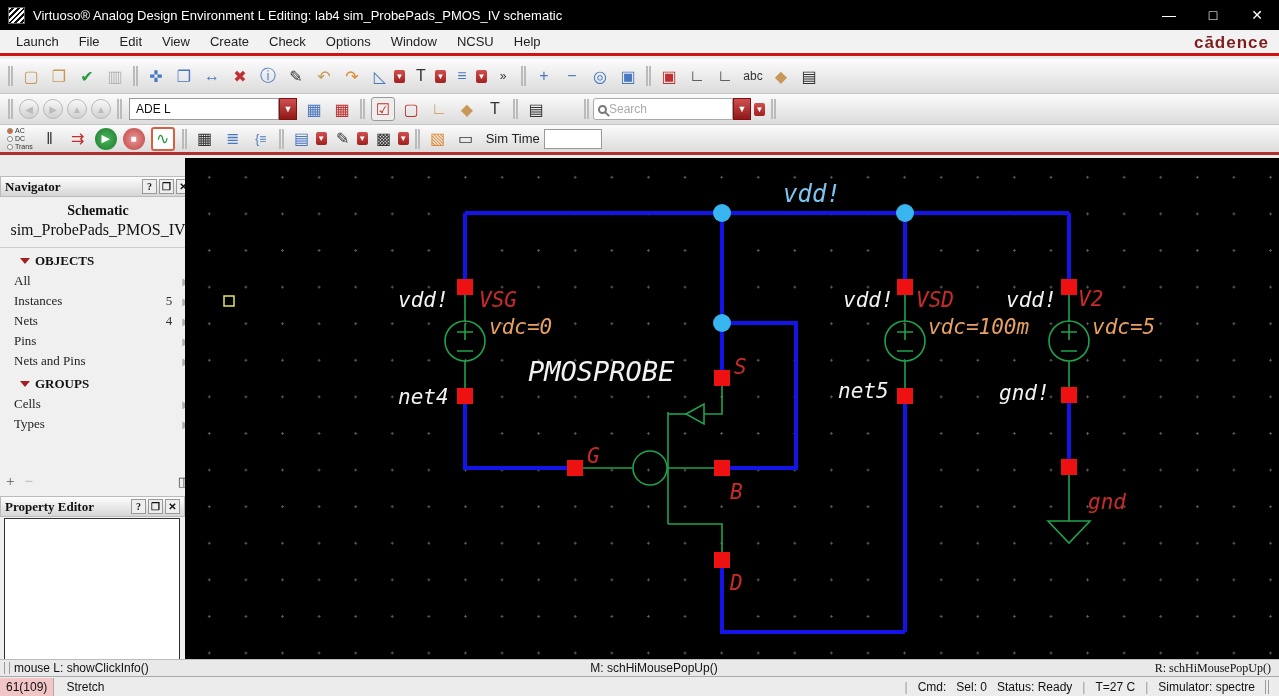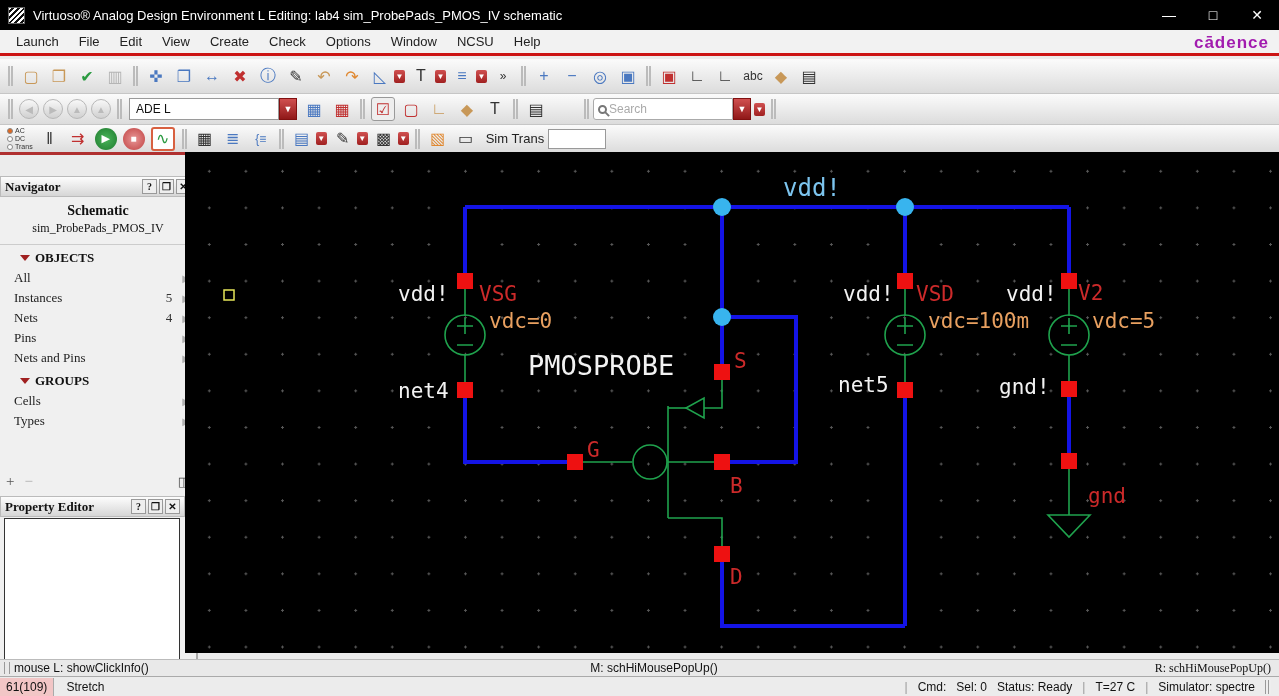--- a/index.html
+++ b/index.html
@@ -12,21 +12,21 @@
   .app-icon{width:17px;height:17px;margin-right:8px;background:
     repeating-linear-gradient(135deg,#fff 0 2px,#111 2px 4px);border:1px solid #666;}
   .title-text{font-size:13px;}
   .win-controls{position:absolute;right:0;top:0;height:30px;display:flex;}
   .win-btn{width:44px;height:30px;display:flex;align-items:center;justify-content:center;
     color:#fff;font-size:14px;}
   
   .menubar{position:absolute;left:0;top:30px;width:100%;height:26px;background:#f2f2f2;
     border-bottom:3px solid var(--accent-red);display:flex;align-items:center;padding:0 6px;}
   .menu-item{padding:3px 10px;font-size:13px;color:#222;}
-  .brand{position:absolute;right:10px;top:3px;font-size:17px;font-weight:bold;color:#a21caf;
+  .brand{position:absolute;right:10px;top:3px;font-size:17px;font-weight:bold;color:#7f1d1d;
     letter-spacing:1px;}
   
   .toolbar{position:absolute;left:0;width:100%;background:linear-gradient(#fbfbfb,#dcdcdc);
     display:flex;align-items:center;padding:0 4px;border-bottom:1px solid #c6c6c6;}
   .tb1{top:59px;height:35px;}
   .tb2{top:94px;height:31px;}
   .tb3{top:125px;height:30px;border-bottom:3px solid var(--accent-red2);}
   .grip{width:5px;height:20px;margin:0 4px;border-left:2px solid #bbb;border-right:2px solid #bbb;}
   .tbtn{min-width:24px;height:24px;display:flex;align-items:center;justify-content:center;
     font-size:16px;color:#4a5a70;margin:0 2px;border:1px solid transparent;border-radius:3px;}
@@ -65,42 +65,42 @@
   .tb-label{font-size:13px;color:#222;margin-left:6px;}
   
   .left-panel{position:absolute;left:0;top:176px;width:198px;height:501px;background:#f0f0f0;
     border-right:2px solid #aaa;font-family:Liberation Serif, serif;}
   .panel-header{height:21px;background:linear-gradient(#fdfdfd,#d6d6d6);border:1px solid #bbb;
     display:flex;align-items:center;padding:0 4px;font-weight:bold;font-size:13px;}
   .panel-hbtns{margin-left:auto;display:flex;gap:2px;}
   .phbtn{width:15px;height:15px;border:1px solid #999;background:#eee;font-size:10px;font-weight:bold;
     display:flex;align-items:center;justify-content:center;}
   .nav-view{ text-align:center;font-weight:bold;font-size:14px;margin-top:6px;}
-  .nav-cell{text-align:center;font-size:12px;margin-top:2px;border-bottom:1px solid #ccc;padding-bottom:8px;}
+  .nav-cell{text-align:center;font-size:16px;margin-top:2px;border-bottom:1px solid #ccc;padding-bottom:8px;}
   .nav-section{display:flex;align-items:center;font-weight:bold;font-size:13px;padding:5px 4px 2px 20px;gap:5px;}
   .tri-down{width:0;height:0;border-left:5px solid transparent;border-right:5px solid transparent;
     border-top:6px solid #a02020;}
   .nav-item{display:flex;align-items:center;font-size:13px;padding:2px 6px 2px 14px;color:#222;}
   .nav-count{margin-left:auto;margin-right:10px;color:#333;}
   .nav-arrow{margin-left:auto;color:#b0b0b0;font-size:10px;}
   .nav-item .nav-count + .nav-arrow{margin-left:0;}
   .nav-footer{position:absolute;left:0;top:295px;width:100%;display:flex;align-items:center;
     padding:2px 6px;color:#555;font-size:15px;gap:10px;}
   .nav-footer .colicon{margin-left:auto;font-size:13px;color:#444;}
   .prop-panel{position:absolute;left:0;top:320px;width:185px;height:181px;}
   .prop-body{position:absolute;left:4px;top:22px;width:176px;height:145px;background:#fff;
     border:1px solid #333;}
   .hscroll{position:absolute;left:4px;bottom:1px;width:176px;height:13px;background:#d8d8d8;
     display:flex;align-items:center;}
   .hs-arrow{width:13px;height:13px;color:#888;font-size:9px;display:flex;align-items:center;justify-content:center;}
   .hs-thumb{flex:1;height:11px;background:linear-gradient(#c8c8c8,#a8a8a8);border-radius:6px;margin:0 1px;}
   
-  .canvas{position:absolute;left:185px;top:152px;width:1094px;height:501px;background:#000;
+  .canvas{position:absolute;left:185px;top:158px;width:1094px;height:501px;background:#000;
     background-image:radial-gradient(circle,#585858 1px,transparent 1.4px);
-    background-size:36.6px 36.6px;background-position:6px 1px;}
+    background-size:36.6px 36.6px;background-position:6px 1px;font-style:italic;}
   .canvas svg{position:absolute;left:0;top:0;}
   .wire{stroke:var(--wire-blue);stroke-width:4;fill:none;}
   .gwire{stroke:var(--sym-green);stroke-width:1.6;fill:none;}
   .pad{fill:var(--pin-red);}
   .junction{fill:var(--dot-cyan);}
   text{font-family:"DejaVu Sans Mono",monospace;}
   .lbl-power{fill:var(--net-blue);font-size:24px;}
   .lbl-net{fill:#f2f2f2;font-size:21px;}
   .lbl-inst{fill:var(--label-red);font-size:21px;}
   .lbl-param{fill:var(--label-orange);font-size:21px;}
@@ -247,21 +247,21 @@
     <div class="grip"></div>
     <div class="tbtn c-blue">▤</div>
     <div class="rdrop">▼</div>
     <div class="tbtn c-dark">✎</div>
     <div class="rdrop">▼</div>
     <div class="tbtn c-dark">▩</div>
     <div class="rdrop">▼</div>
     <div class="grip"></div>
     <div class="tbtn c-orange">▧</div>
     <div class="tbtn c-dark">▭</div>
-    <span class="tb-label">Sim Trans</span>
+    <span class="tb-label">Sim Time</span>
     <input class="simtime-input" value="" style="">
   </div>
 
   <div class="left-panel">
     <div class="panel-header">
       <span>Navigator</span>
       <span class="panel-hbtns">
         <span class="phbtn">?</span>
         <span class="phbtn">❐</span>
         <span class="phbtn">✕</span>

